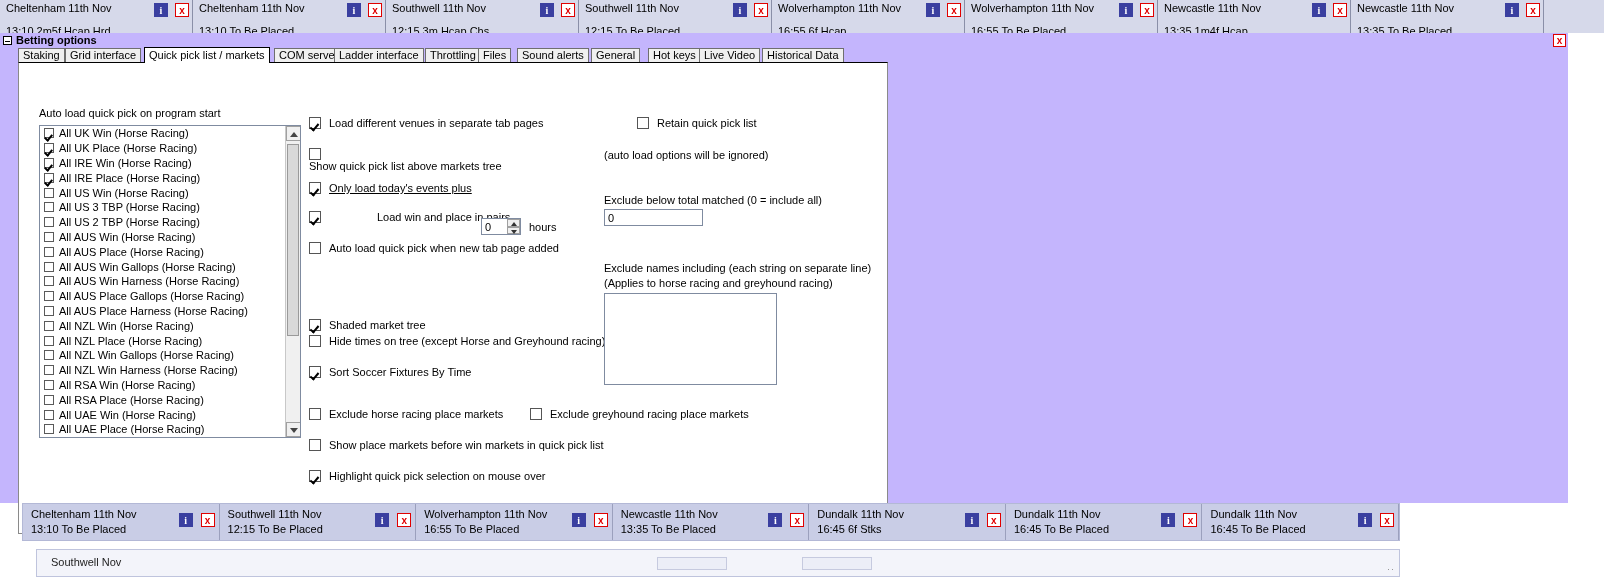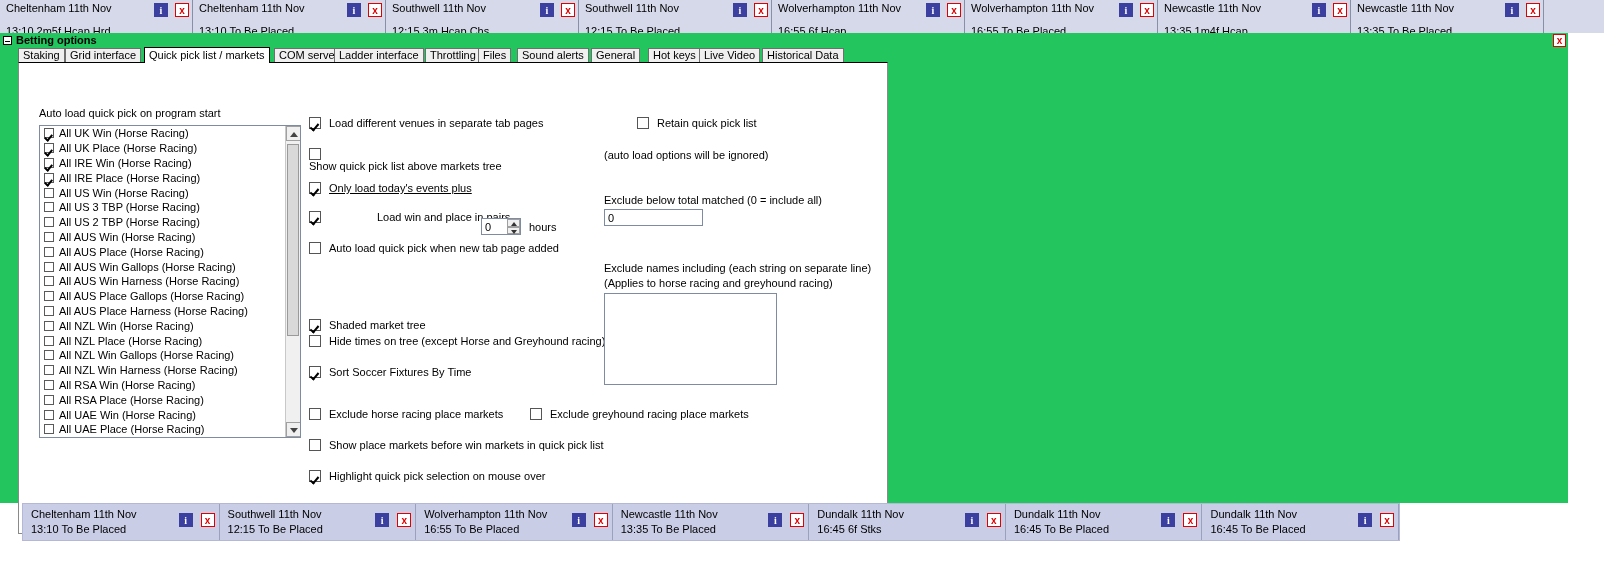--- a/index.html
+++ b/index.html
@@ -35,21 +35,21 @@
     width: 14px; height: 14px; line-height: 14px;
     text-align: center; font-size: 10px; font-weight: bold;
     border: 1px solid #3a3fa0;
   }
   .icon-i { background: #3a3fa0; color: #ffffff; font-family: "Liberation Serif", serif; }
   .icon-x { background: #ffffff; color: #e00000; border-color: #e00000; }
 
   
   .opt-window {
     position: absolute; left: 0; top: 33px; width: 1568px; height: 470px;
-    background: #22c55e;
+    background: #c4b5fd;
   }
   .opt-titlebar {
     position: absolute; left: 0; top: 0; width: 1568px; height: 14px;
     display: flex; align-items: center;
     font-size: 11px; font-weight: bold;
   }
   .titlebar-box {
     width: 9px; height: 9px; border: 1px solid #000; margin: 0 4px 0 3px;
     position: relative; background: #fff;
   }
@@ -534,14 +534,20 @@
       <div class="bottom-tab">
         <div class="ln1">Dundalk 11th Nov</div>
         <div class="ln2">16:45 To Be Placed</div>
         <div class="bottom-icons">
           <span class="icon-i">i</span>
           <span class="icon-x">x</span>
         </div>
       </div>
     </div>
 
+  <div class="frag">
+    <div class="frag-txt">Southwell Nov</div>
+    <div class="frag-b" style="left:620px; top:7px; width:70px;"></div>
+    <div class="frag-b" style="left:765px; top:7px; width:70px;"></div>
+    <div class="dots">··</div>
+  </div>
 
 </div>
 
 </body></html>

